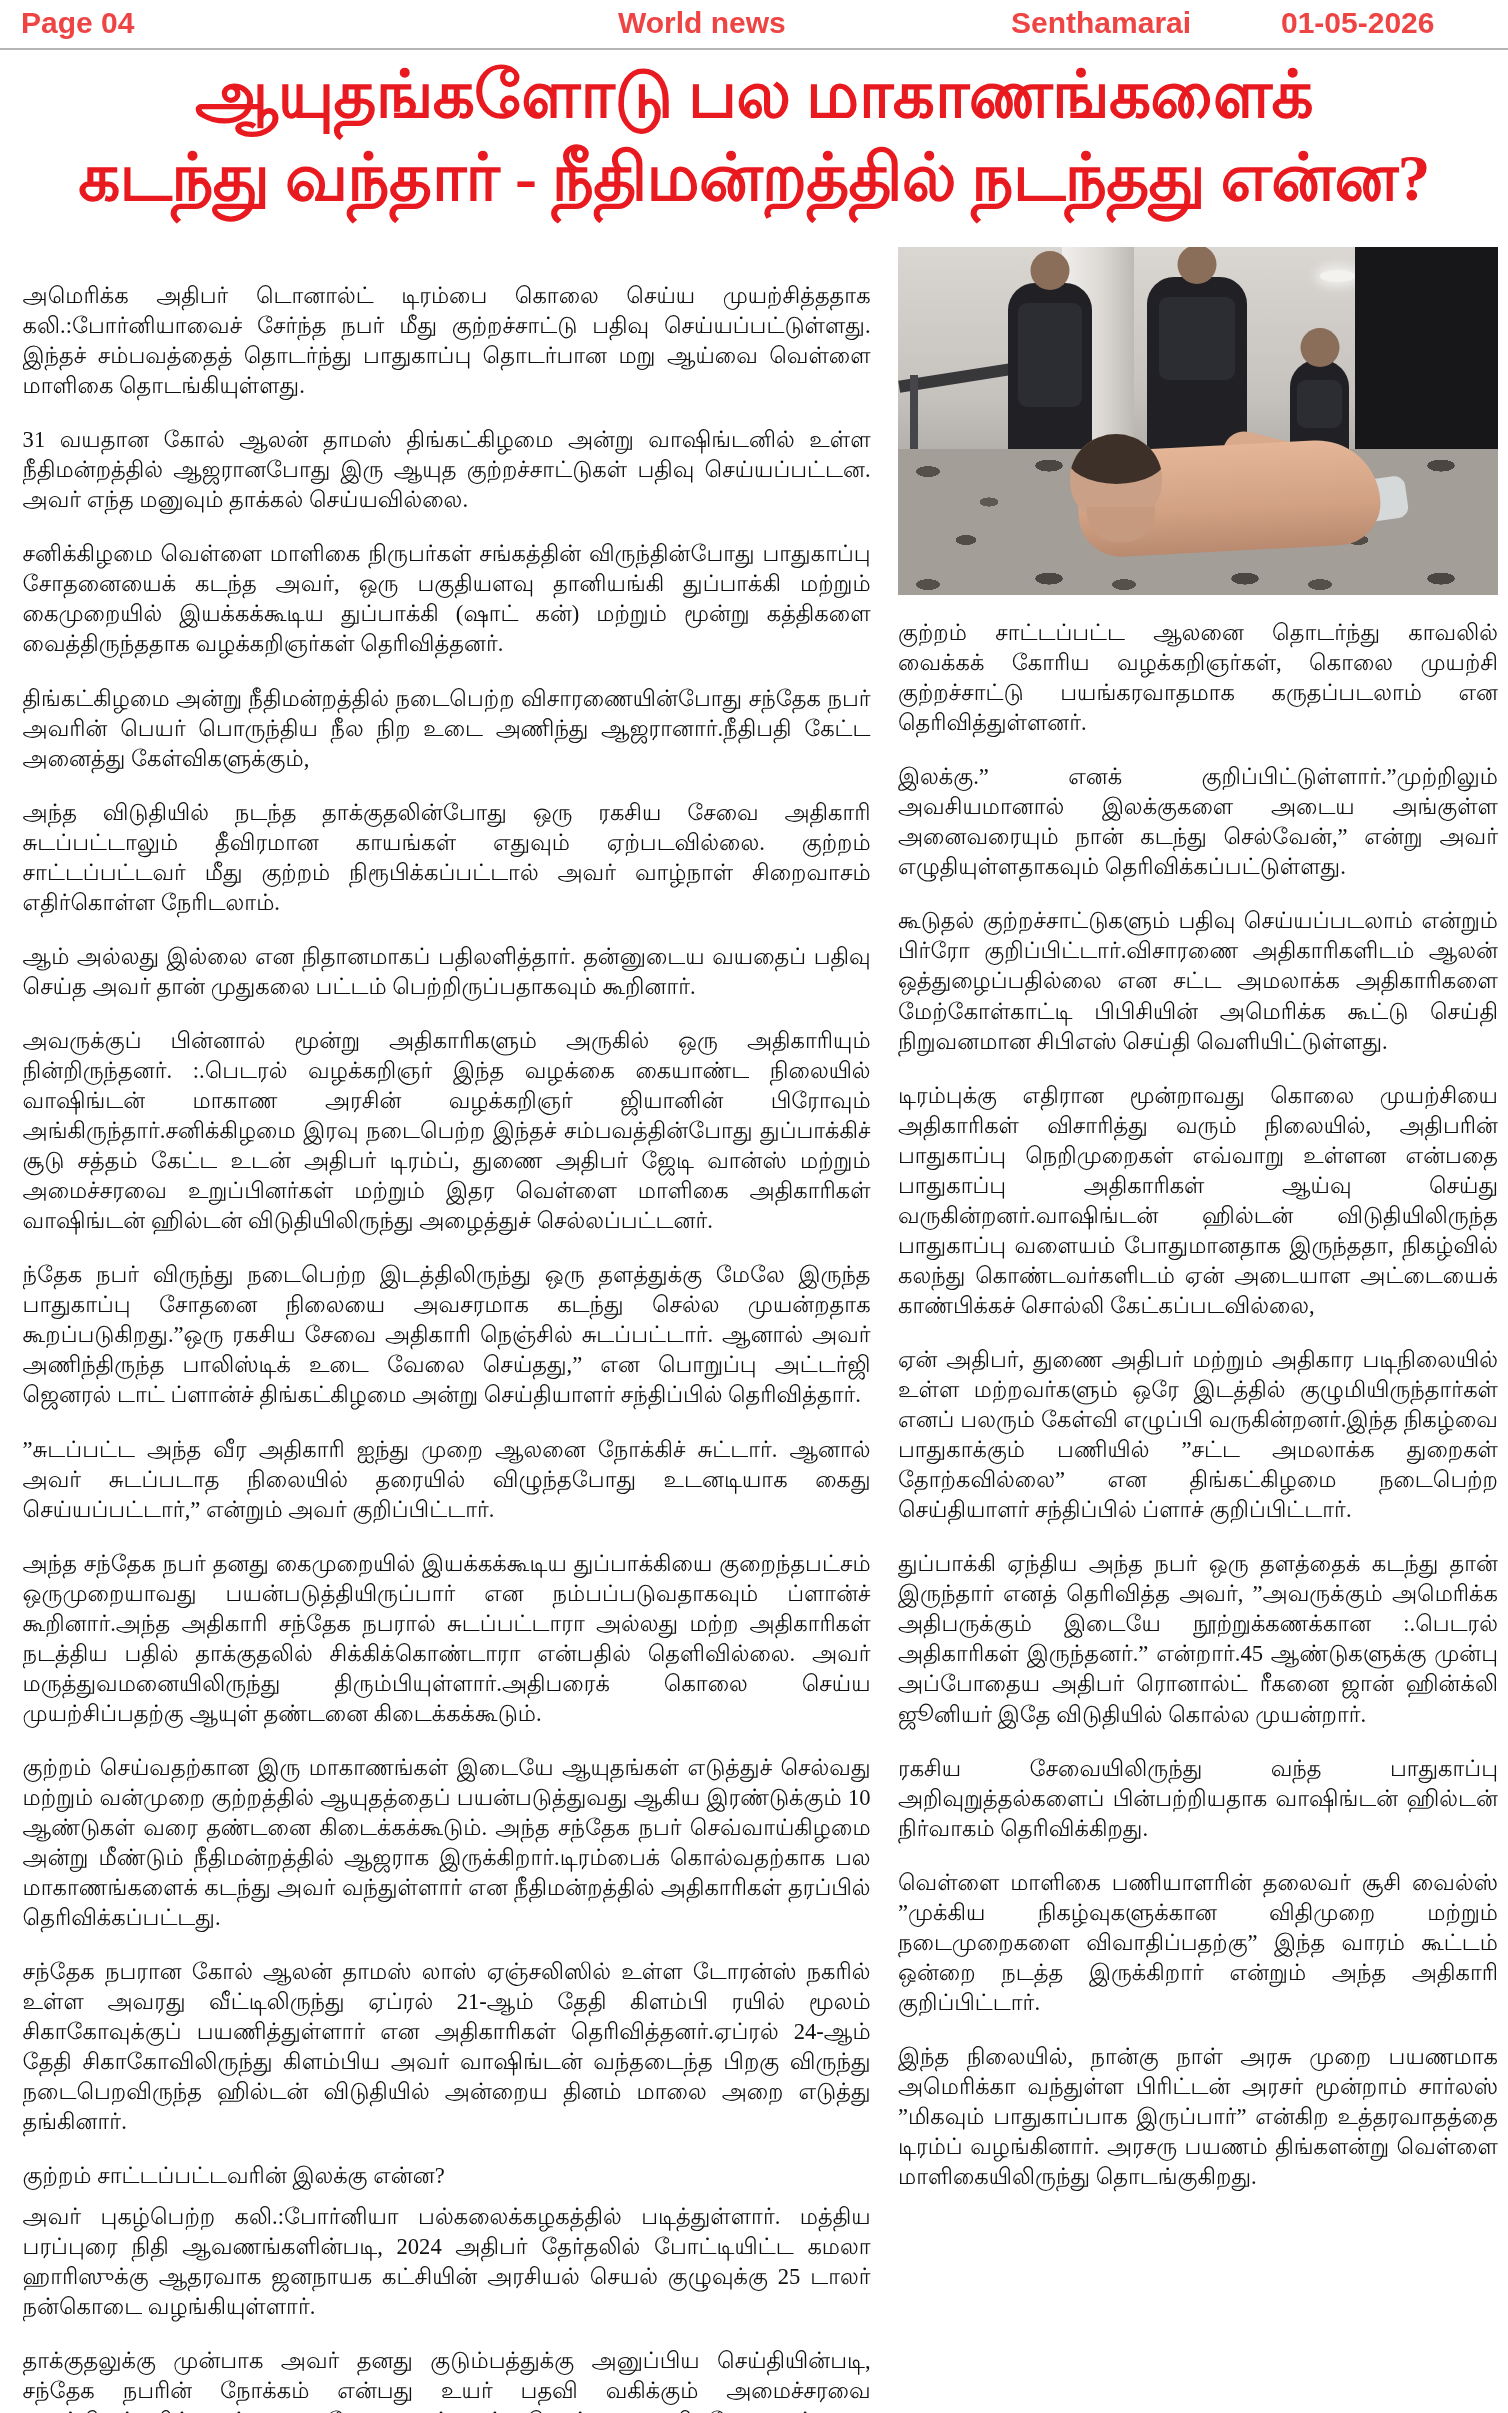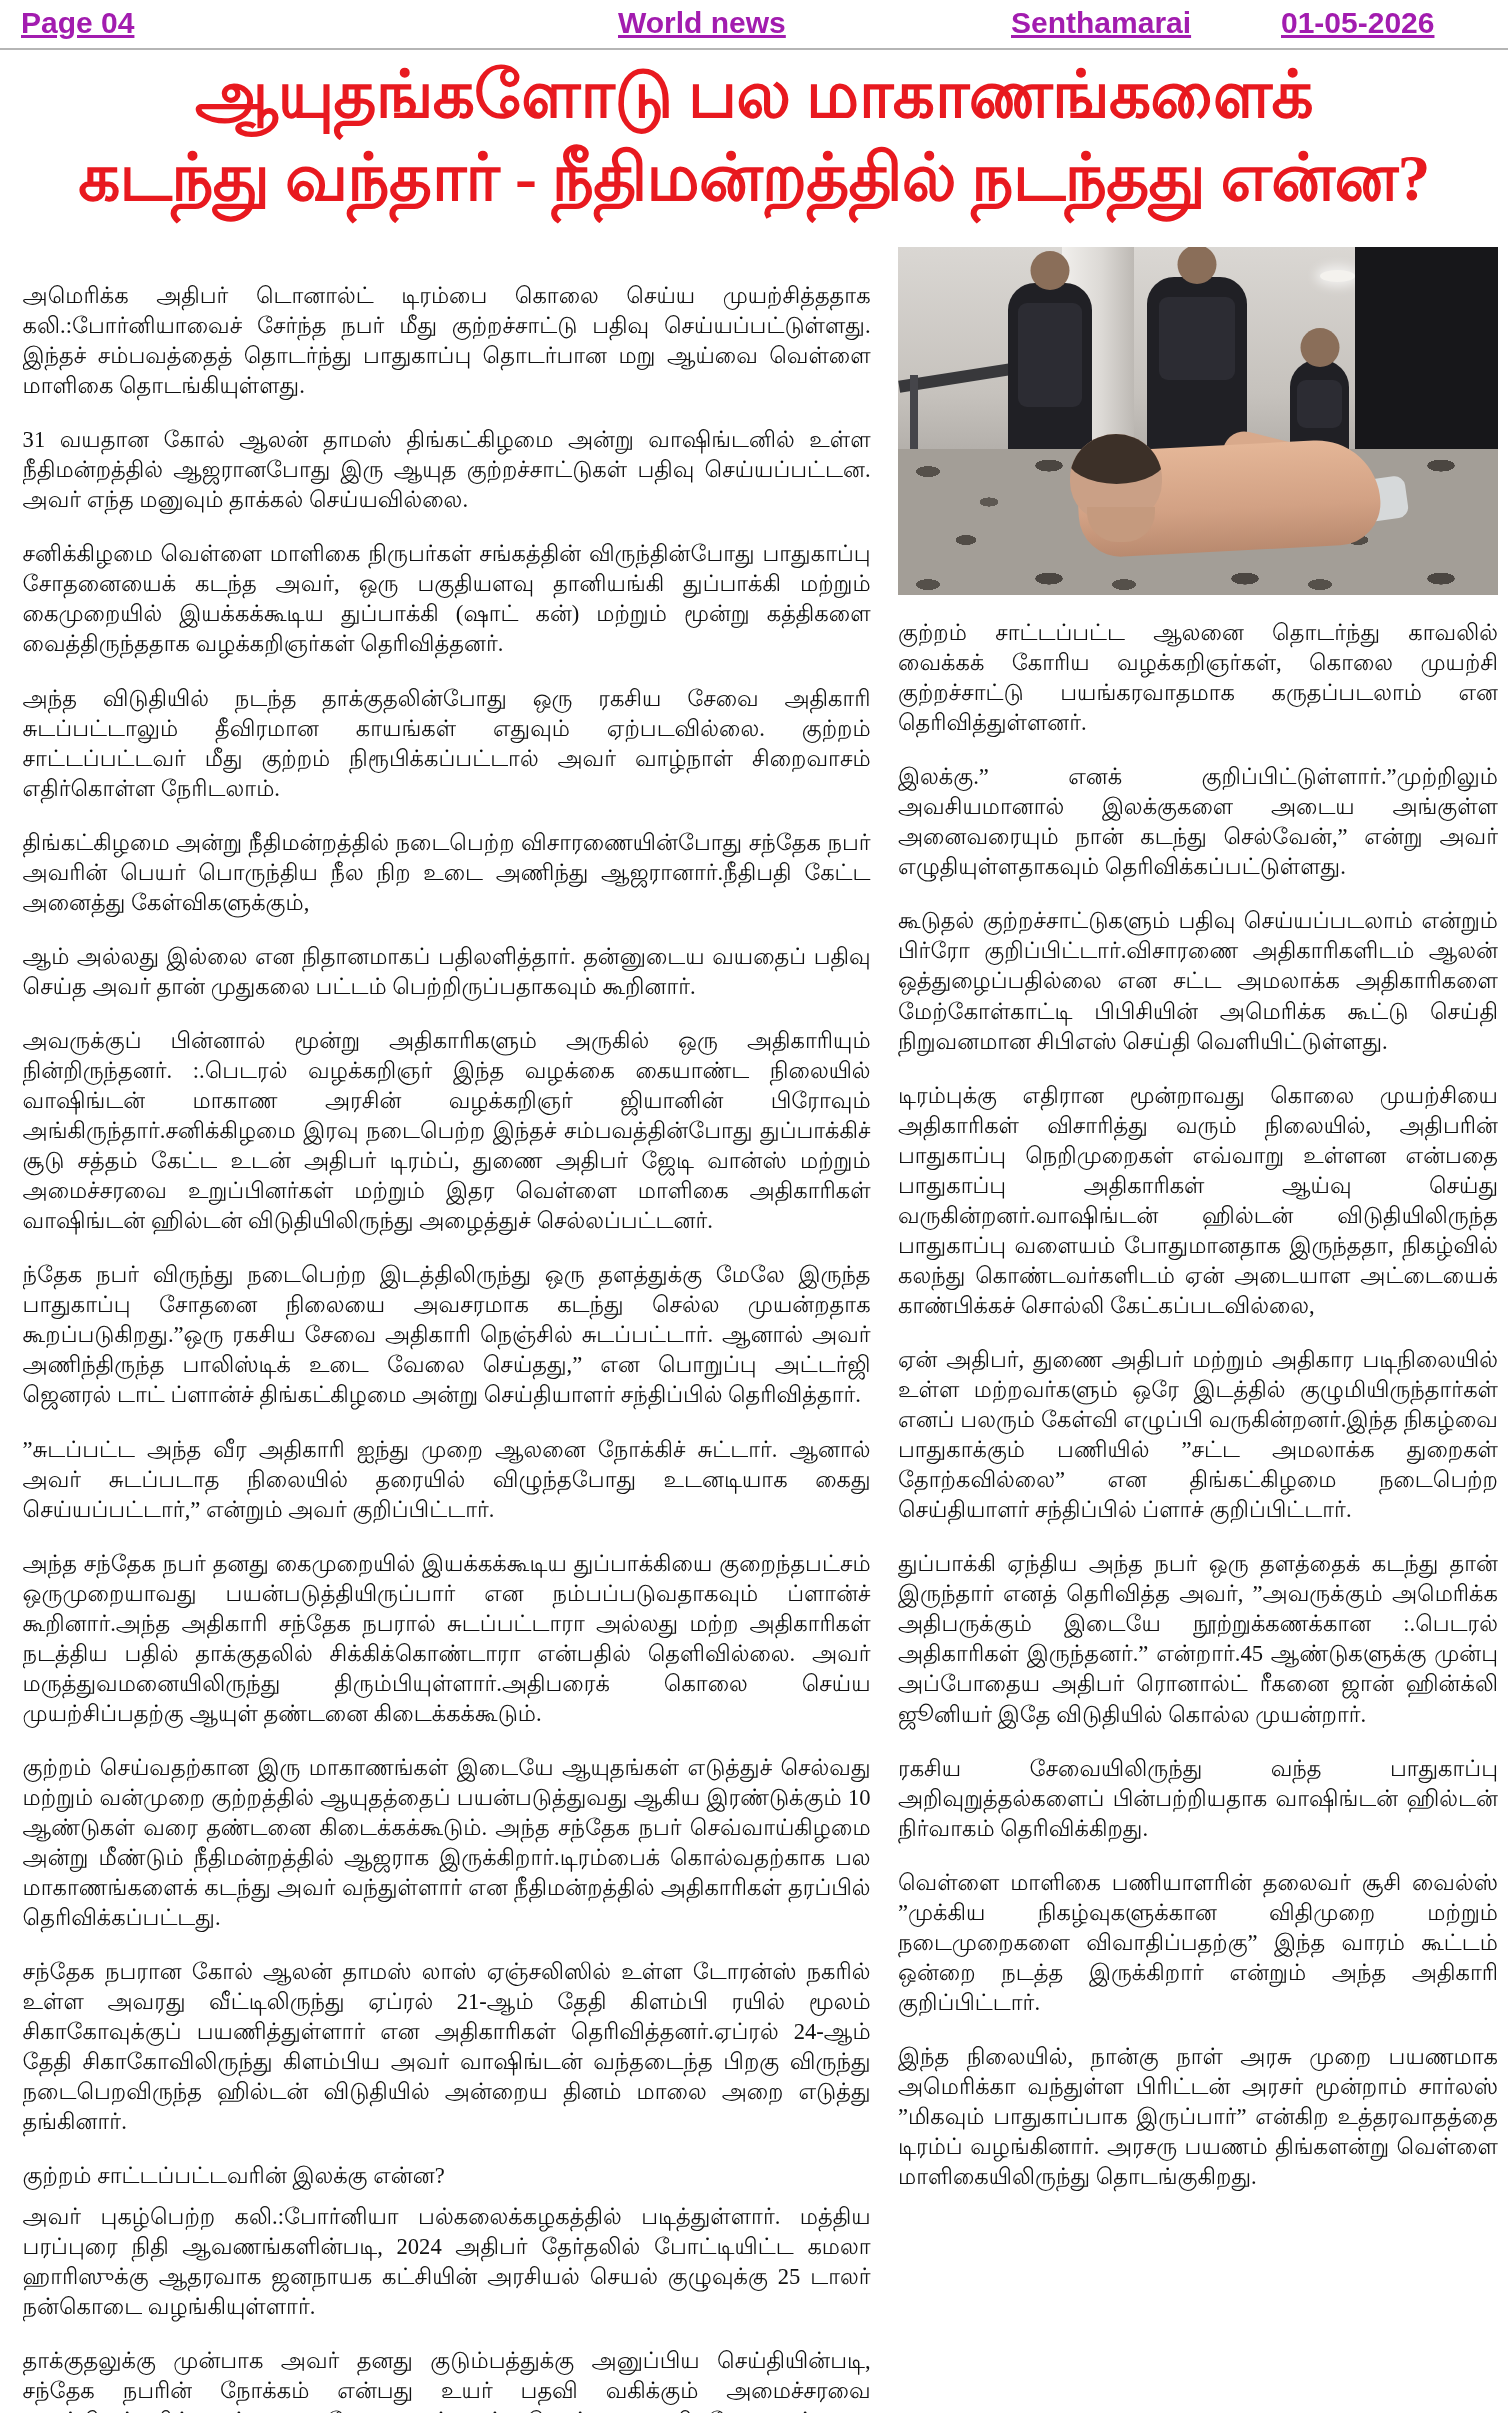--- a/index.html
+++ b/index.html
@@ -11,21 +11,21 @@
     overflow: hidden;
   }
   
   .masthead {
     position: absolute; top: 0; left: 0; width: 1508px; height: 48px;
     background: #ffffff; border-bottom: 2.3px solid #b5b5b5;
   }
   .masthead span {
     position: absolute; top: 6px;
     font-family: "Liberation Sans", sans-serif;
-    font-weight: bold; font-size: 30px; color: #a21caf; white-space: nowrap; text-decoration: underline;
+    font-weight: bold; font-size: 30px; color: #ef4444; white-space: nowrap;
   }
   .m-page   { left: 21px; }
   .m-sect   { left: 618px; }
   .m-paper  { left: 1011px; }
   .m-date   { left: 1281px; }
   
   .headline {
     position: absolute; top: 54px; left: 0; width: 1508px;
     text-align: center; color: #e8191f; font-weight: bold;
     font-size: 66px; line-height: 1.25; letter-spacing: -0.8px;
@@ -128,22 +128,22 @@
   <div class="suspect-head">
     <div class="suspect-hair"></div>
   </div>
   <div class="suspect-chin"></div>
 </div>
 
 <div class="col col-left">
     <p class="para">அமெரிக்க அதிபர் டொனால்ட் டிரம்பை கொலை செய்ய முயற்சித்ததாக கலி.:போர்னியாவைச் சேர்ந்த நபர் மீது குற்றச்சாட்டு பதிவு செய்யப்பட்டுள்ளது. இந்தச் சம்பவத்தைத் தொடர்ந்து பாதுகாப்பு தொடர்பான மறு ஆய்வை வெள்ளை மாளிகை தொடங்கியுள்ளது.</p>
     <p class="para">31 வயதான கோல் ஆலன் தாமஸ் திங்கட்கிழமை அன்று வாஷிங்டனில் உள்ள நீதிமன்றத்தில் ஆஜரானபோது இரு ஆயுத குற்றச்சாட்டுகள் பதிவு செய்யப்பட்டன. அவர் எந்த மனுவும் தாக்கல் செய்யவில்லை.</p>
     <p class="para">சனிக்கிழமை வெள்ளை மாளிகை நிருபர்கள் சங்கத்தின் விருந்தின்போது பாதுகாப்பு சோதனையைக் கடந்த அவர், ஒரு பகுதியளவு தானியங்கி துப்பாக்கி மற்றும் கைமுறையில் இயக்கக்கூடிய துப்பாக்கி (ஷாட் கன்) மற்றும் மூன்று கத்திகளை வைத்திருந்ததாக வழக்கறிஞர்கள் தெரிவித்தனர்.</p>
+    <p class="para">திங்கட்கிழமை அன்று நீதிமன்றத்தில் நடைபெற்ற விசாரணையின்போது சந்தேக நபர் அவரின் பெயர் பொருந்திய நீல நிற உடை அணிந்து ஆஜரானார்.நீதிபதி கேட்ட அனைத்து கேள்விகளுக்கும்,</p>
     <p class="para">அந்த விடுதியில் நடந்த தாக்குதலின்போது ஒரு ரகசிய சேவை அதிகாரி சுடப்பட்டாலும் தீவிரமான காயங்கள் எதுவும் ஏற்படவில்லை. குற்றம் சாட்டப்பட்டவர் மீது குற்றம் நிரூபிக்கப்பட்டால் அவர் வாழ்நாள் சிறைவாசம் எதிர்கொள்ள நேரிடலாம்.</p>
-    <p class="para">திங்கட்கிழமை அன்று நீதிமன்றத்தில் நடைபெற்ற விசாரணையின்போது சந்தேக நபர் அவரின் பெயர் பொருந்திய நீல நிற உடை அணிந்து ஆஜரானார்.நீதிபதி கேட்ட அனைத்து கேள்விகளுக்கும்,</p>
     <p class="para">ஆம் அல்லது இல்லை என நிதானமாகப் பதிலளித்தார். தன்னுடைய வயதைப் பதிவு செய்த அவர் தான் முதுகலை பட்டம் பெற்றிருப்பதாகவும் கூறினார்.</p>
     <p class="para">அவருக்குப் பின்னால் மூன்று அதிகாரிகளும் அருகில் ஒரு அதிகாரியும் நின்றிருந்தனர். :.பெடரல் வழக்கறிஞர் இந்த வழக்கை கையாண்ட நிலையில் வாஷிங்டன் மாகாண அரசின் வழக்கறிஞர் ஜியானின் பிரோவும் அங்கிருந்தார்.சனிக்கிழமை இரவு நடைபெற்ற இந்தச் சம்பவத்தின்போது துப்பாக்கிச் சூடு சத்தம் கேட்ட உடன் அதிபர் டிரம்ப், துணை அதிபர் ஜேடி வான்ஸ் மற்றும் அமைச்சரவை உறுப்பினர்கள் மற்றும் இதர வெள்ளை மாளிகை அதிகாரிகள் வாஷிங்டன் ஹில்டன் விடுதியிலிருந்து அழைத்துச் செல்லப்பட்டனர்.</p>
     <p class="para">ந்தேக நபர் விருந்து நடைபெற்ற இடத்திலிருந்து ஒரு தளத்துக்கு மேலே இருந்த பாதுகாப்பு சோதனை நிலையை அவசரமாக கடந்து செல்ல முயன்றதாக கூறப்படுகிறது.”ஒரு ரகசிய சேவை அதிகாரி நெஞ்சில் சுடப்பட்டார். ஆனால் அவர் அணிந்திருந்த பாலிஸ்டிக் உடை வேலை செய்தது,” என பொறுப்பு அட்டர்ஜி ஜெனரல் டாட் ப்ளான்ச் திங்கட்கிழமை அன்று செய்தியாளர் சந்திப்பில் தெரிவித்தார்.</p>
     <p class="para">”சுடப்பட்ட அந்த வீர அதிகாரி ஐந்து முறை ஆலனை நோக்கிச் சுட்டார். ஆனால் அவர் சுடப்படாத நிலையில் தரையில் விழுந்தபோது உடனடியாக கைது செய்யப்பட்டார்,” என்றும் அவர் குறிப்பிட்டார்.</p>
     <p class="para">அந்த சந்தேக நபர் தனது கைமுறையில் இயக்கக்கூடிய துப்பாக்கியை குறைந்தபட்சம் ஒருமுறையாவது பயன்படுத்தியிருப்பார் என நம்பப்படுவதாகவும் ப்ளான்ச் கூறினார்.அந்த அதிகாரி சந்தேக நபரால் சுடப்பட்டாரா அல்லது மற்ற அதிகாரிகள் நடத்திய பதில் தாக்குதலில் சிக்கிக்கொண்டாரா என்பதில் தெளிவில்லை. அவர் மருத்துவமனையிலிருந்து திரும்பியுள்ளார்.அதிபரைக் கொலை செய்ய முயற்சிப்பதற்கு ஆயுள் தண்டனை கிடைக்கக்கூடும்.</p>
     <p class="para">குற்றம் செய்வதற்கான இரு மாகாணங்கள் இடையே ஆயுதங்கள் எடுத்துச் செல்வது மற்றும் வன்முறை குற்றத்தில் ஆயுதத்தைப் பயன்படுத்துவது ஆகிய இரண்டுக்கும் 10 ஆண்டுகள் வரை தண்டனை கிடைக்கக்கூடும். அந்த சந்தேக நபர் செவ்வாய்கிழமை அன்று மீண்டும் நீதிமன்றத்தில் ஆஜராக இருக்கிறார்.டிரம்பைக் கொல்வதற்காக பல மாகாணங்களைக் கடந்து அவர் வந்துள்ளார் என நீதிமன்றத்தில் அதிகாரிகள் தரப்பில் தெரிவிக்கப்பட்டது.</p>
     <p class="para">சந்தேக நபரான கோல் ஆலன் தாமஸ் லாஸ் ஏஞ்சலிஸில் உள்ள டோரன்ஸ் நகரில் உள்ள அவரது வீட்டிலிருந்து ஏப்ரல் 21-ஆம் தேதி கிளம்பி ரயில் மூலம் சிகாகோவுக்குப் பயணித்துள்ளார் என அதிகாரிகள் தெரிவித்தனர்.ஏப்ரல் 24-ஆம் தேதி சிகாகோவிலிருந்து கிளம்பிய அவர் வாஷிங்டன் வந்தடைந்த பிறகு விருந்து நடைபெறவிருந்த ஹில்டன் விடுதியில் அன்றைய தினம் மாலை அறை எடுத்து தங்கினார்.</p>
     <p class="para subhead">குற்றம் சாட்டப்பட்டவரின் இலக்கு என்ன?</p>
     <p class="para">அவர் புகழ்பெற்ற கலி.:போர்னியா பல்கலைக்கழகத்தில் படித்துள்ளார். மத்திய பரப்புரை நிதி ஆவணங்களின்படி, 2024 அதிபர் தேர்தலில் போட்டியிட்ட கமலா ஹாரிஸுக்கு ஆதரவாக ஜனநாயக கட்சியின் அரசியல் செயல் குழுவுக்கு 25 டாலர் நன்கொடை வழங்கியுள்ளார்.</p>
     <p class="para">தாக்குதலுக்கு முன்பாக அவர் தனது குடும்பத்துக்கு அனுப்பிய செய்தியின்படி, சந்தேக நபரின் நோக்கம் என்பது உயர் பதவி வகிக்கும் அமைச்சரவை உறுப்பினர்களில் எத்தனை பேரை தன்னால் கொல்ல முடிகிறதோ அத்தனை பேரையும் கொல்ல வேண்டும் என்பது தான் என பிர்ரோ திங்கட்கிழமை நடைபெற்ற செய்தியாளர் சந்திப்பில் தெரிவித்தார்.</p>

